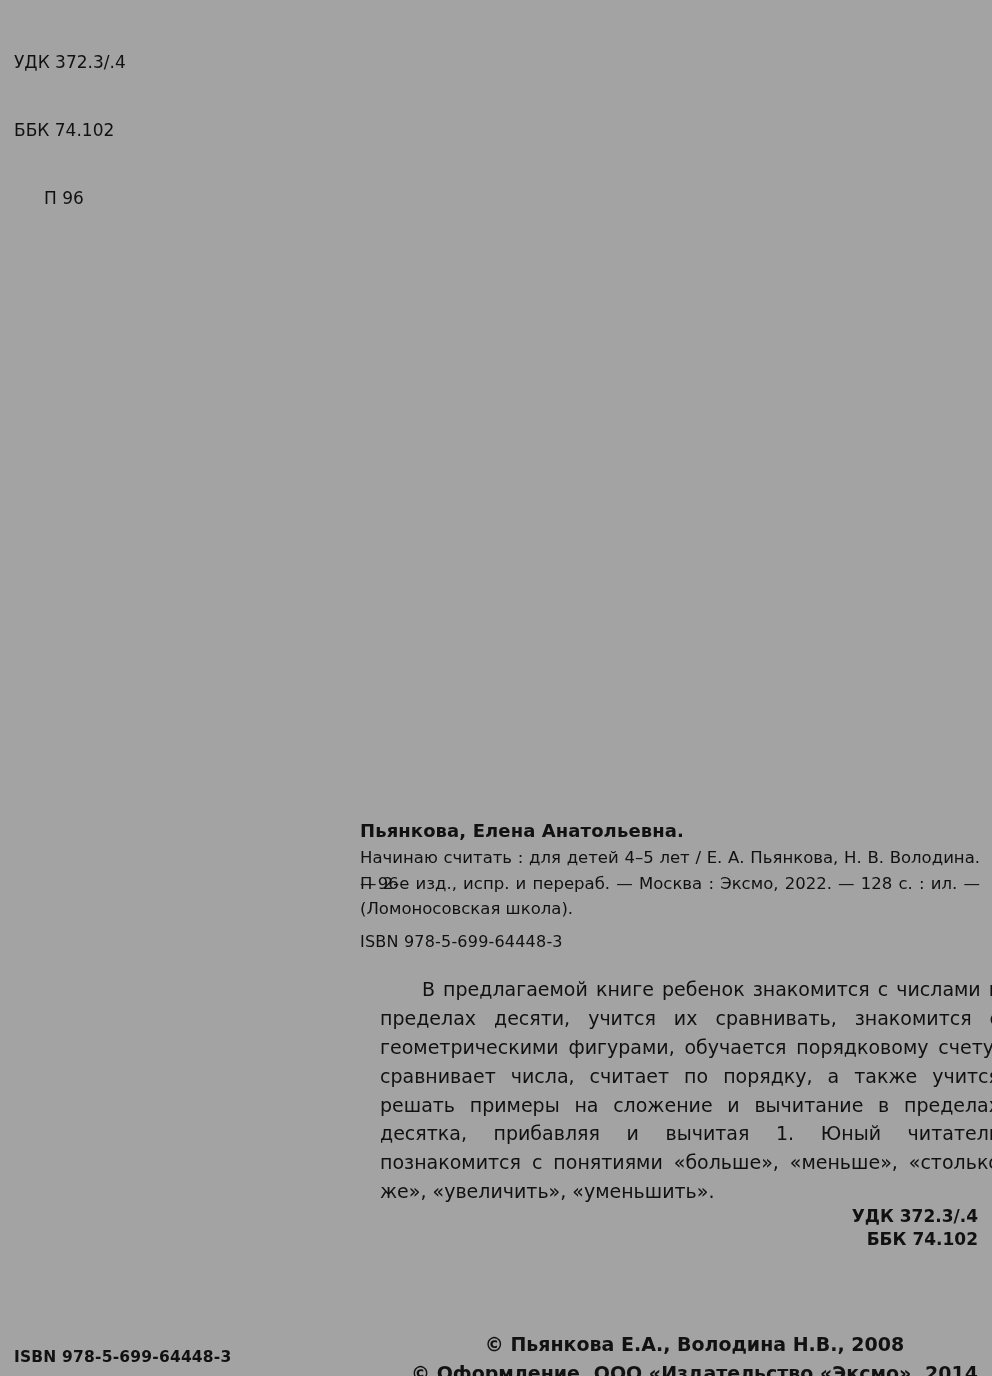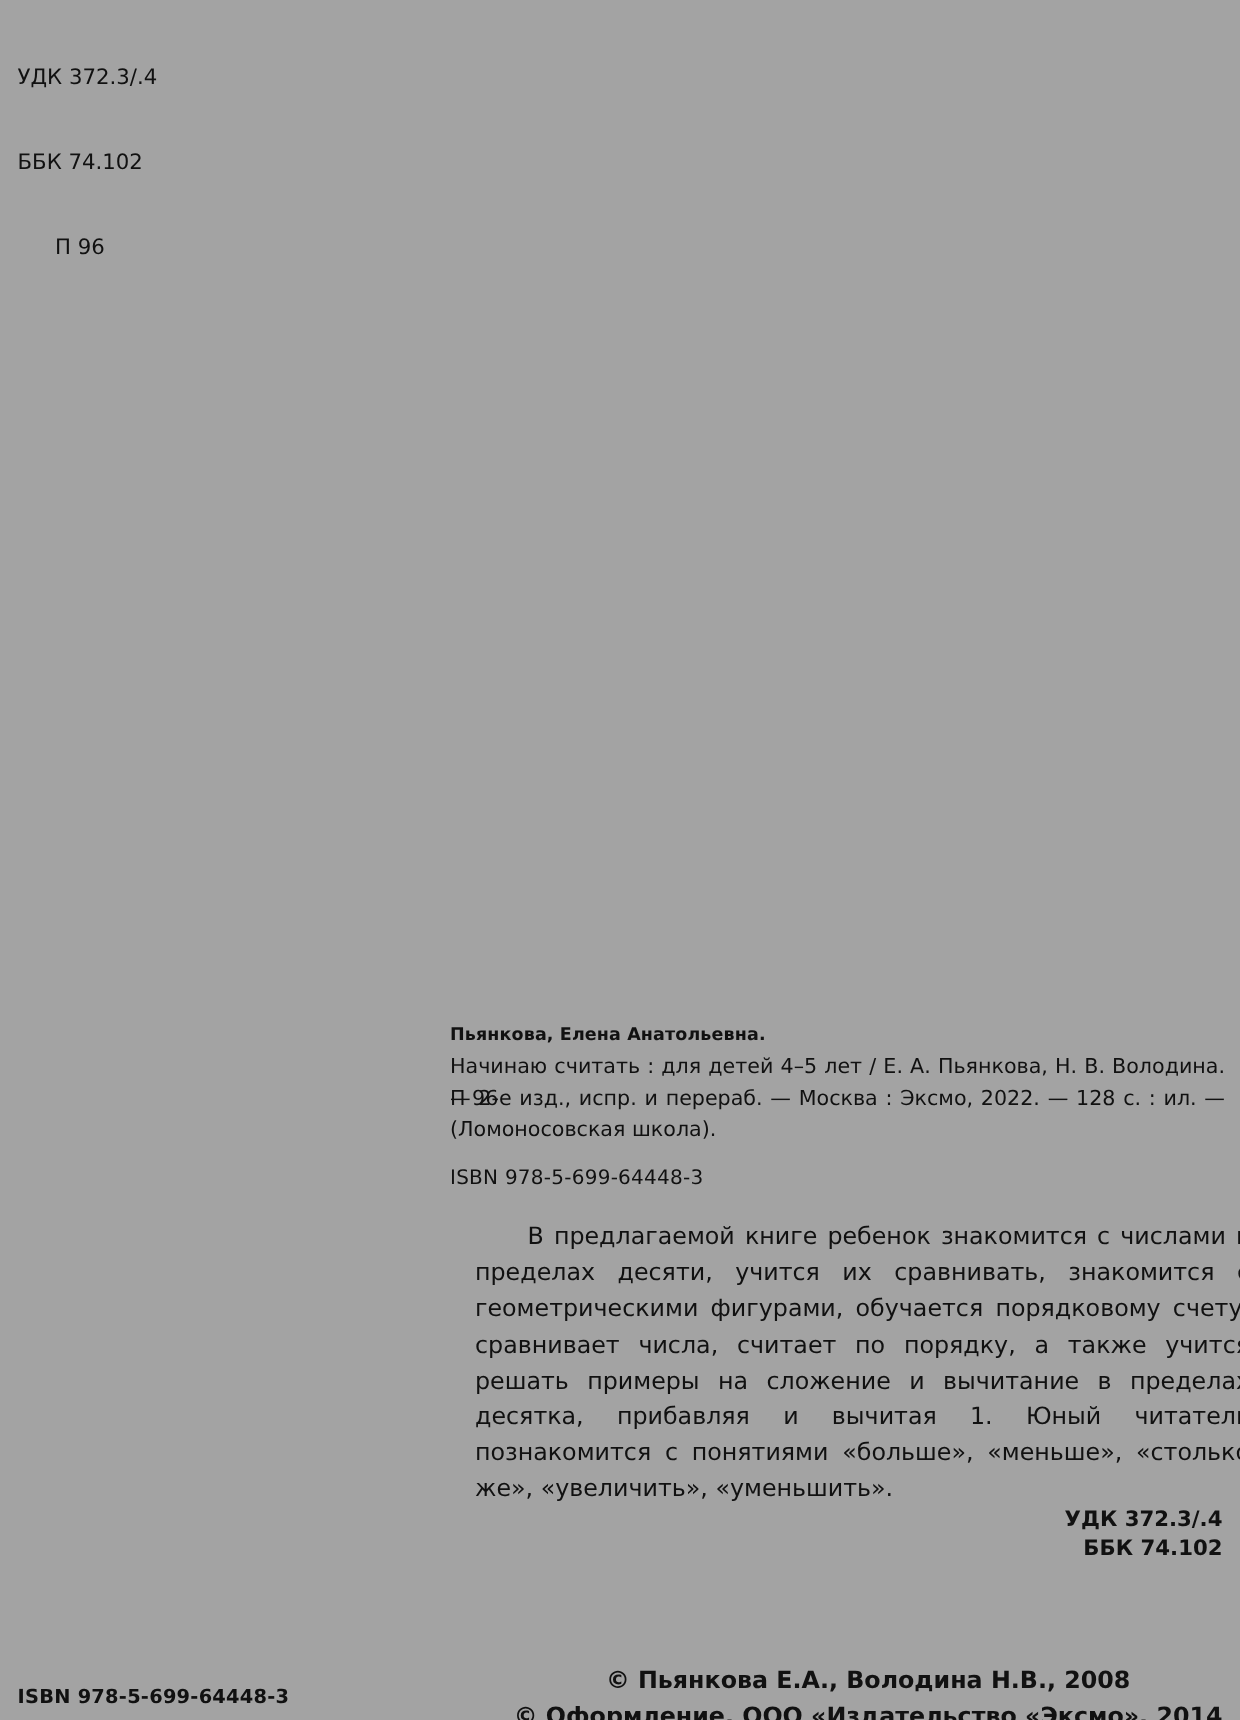--- a/index.html
+++ b/index.html
@@ -30,21 +30,21 @@
   .udk-top .ln.indent { padding-left: 30px; }
 
   
   .biblio {
     position: absolute;
     left: 300px;
     top: 820px;
     width: 680px;
   }
   .biblio-author {
-    font-size: 14px;
+    font-size: 18px;
     font-weight: bold;
     margin: 0 0 4px 60px;
     letter-spacing: 0.1px;
   }
   .biblio-body {
     position: relative;
     font-size: 16.5px;
     line-height: 1.55;
     text-align: justify;
     margin-left: 60px;

